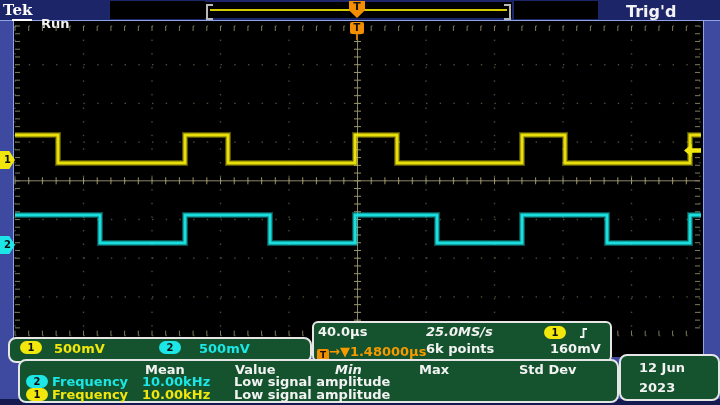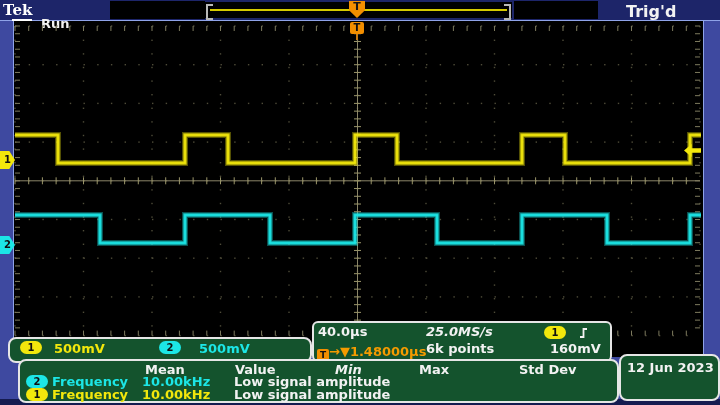--- a/index.html
+++ b/index.html
@@ -1102,18 +1102,18 @@
   </div>
   <div class="abs row" style="left:0;right:0;top:27px;">
     <span class="abs badge ch1" style="left:6px;">1</span>
     <span class="abs yellow" style="left:32px;">Frequency</span>
     <span class="abs yellow" style="left:122px;">10.00kHz</span>
     <span class="abs white" style="left:214px;">Low signal amplitude</span>
   </div>
 </div>
 
 <div class="abs robox" id="date-box">
-  <div class="ro-text white" style="padding:2px 0 0 6px;">
+  <div class="ro-text white" style="padding:2px 0 0 18px;">
     <div>12 Jun 2023</div>
   </div>
 </div>
 
 <div class="abs" id="bottom-strip"></div>
 
 </body></html>

